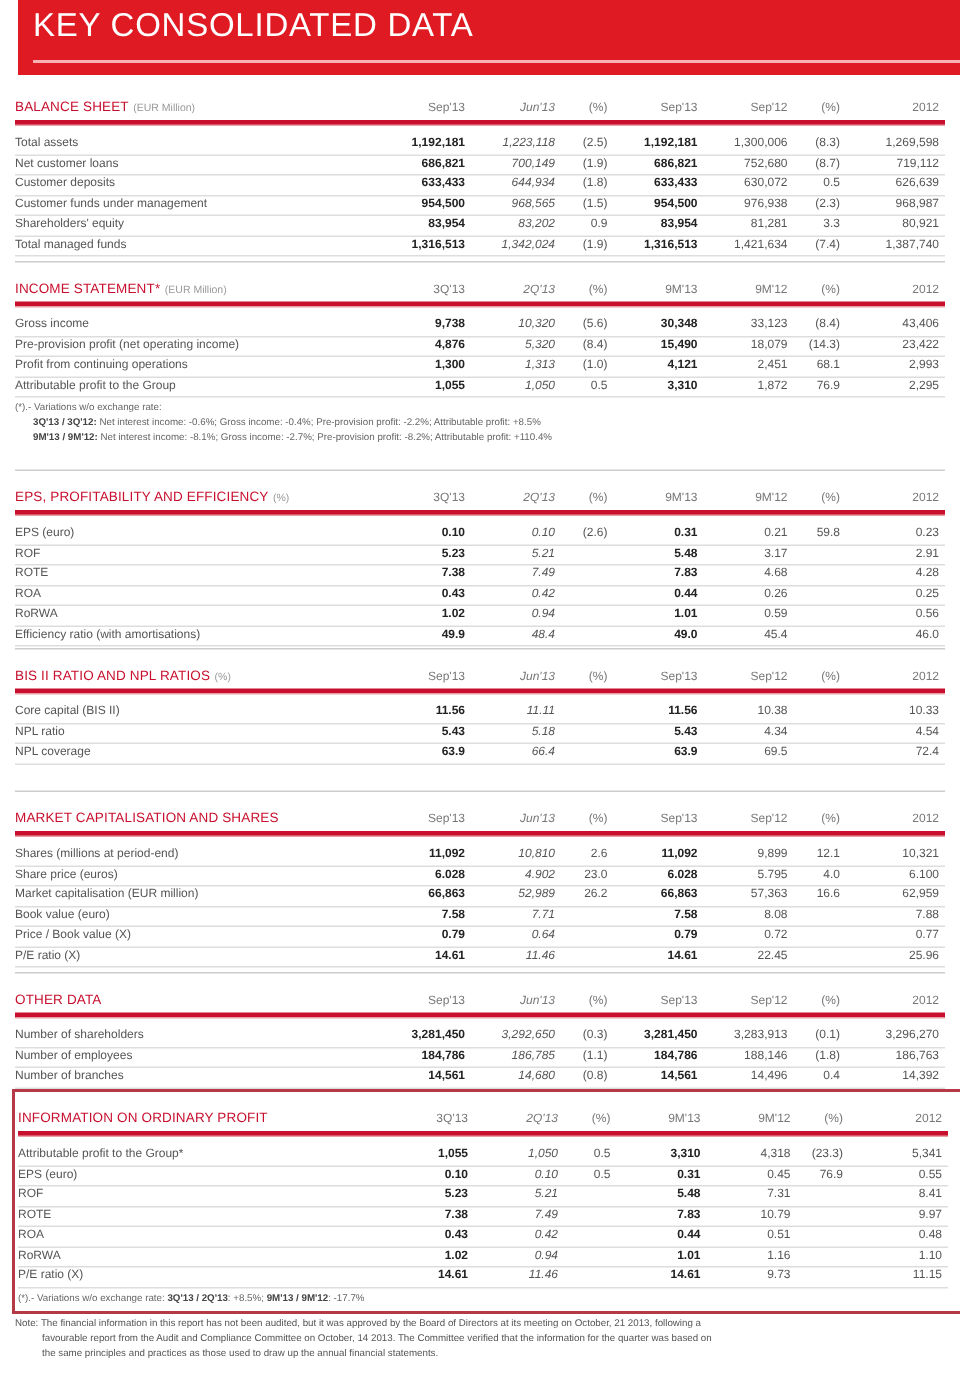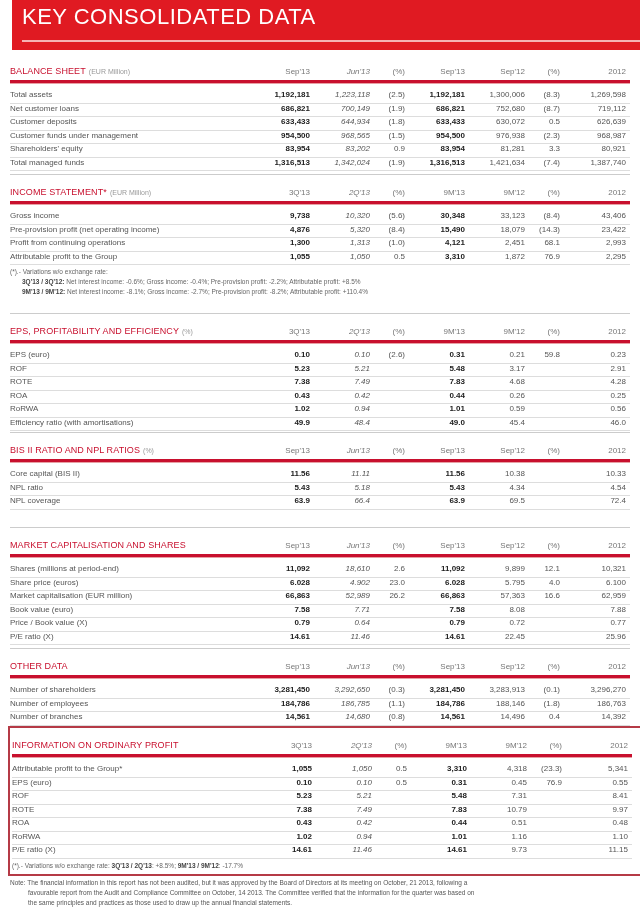--- a/index.html
+++ b/index.html
@@ -309,21 +309,21 @@
       <div class="c c3">(%)</div>
       <div class="c c4">Sep'13</div>
       <div class="c c5">Sep'12</div>
       <div class="c c6">(%)</div>
       <div class="c c7">2012</div>
     </div>
     <div class="redrule"></div>
     <div class="row">
       <div class="name-col">Shares (millions at period-end)</div>
       <div class="c c1 b">11,092</div>
-      <div class="c c2">18,610</div>
+      <div class="c c2">10,810</div>
       <div class="c c3">2.6</div>
       <div class="c c4 b">11,092</div>
       <div class="c c5">9,899</div>
       <div class="c c6">12.1</div>
       <div class="c c7">10,321</div>
     </div>
     <div class="row">
       <div class="name-col">Share price (euros)</div>
       <div class="c c1 b">6.028</div>
       <div class="c c2">4.902</div>

